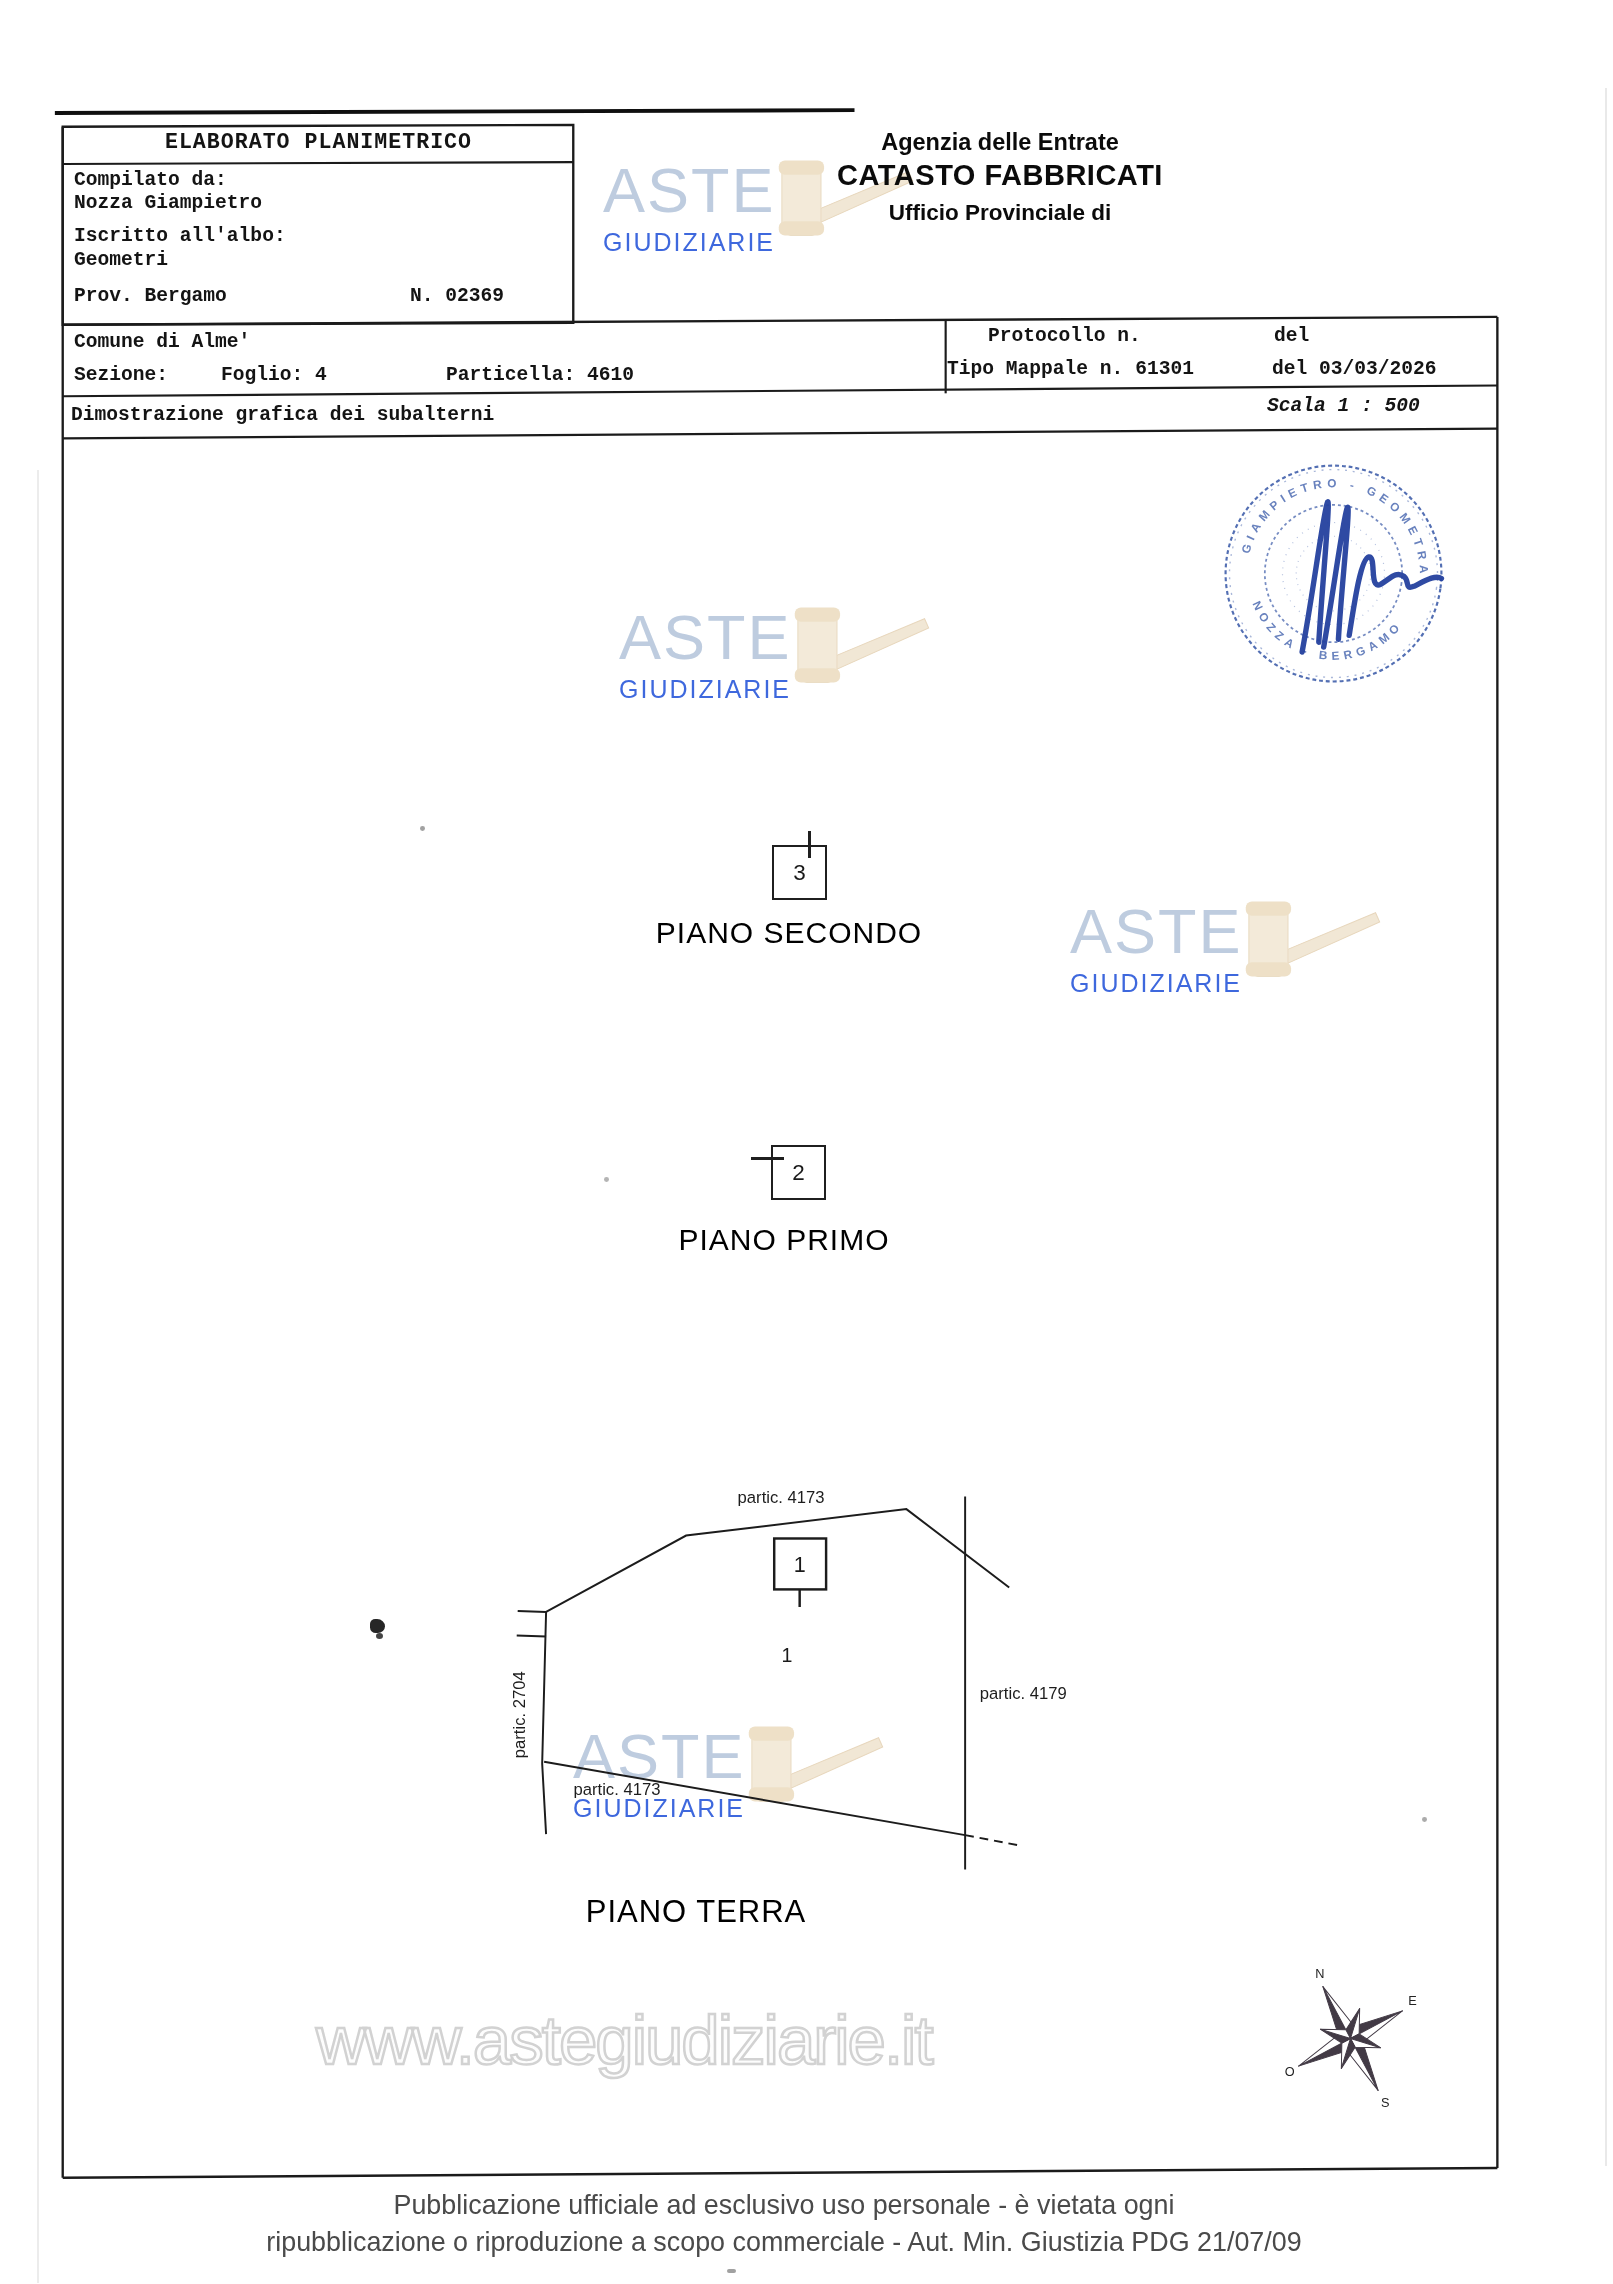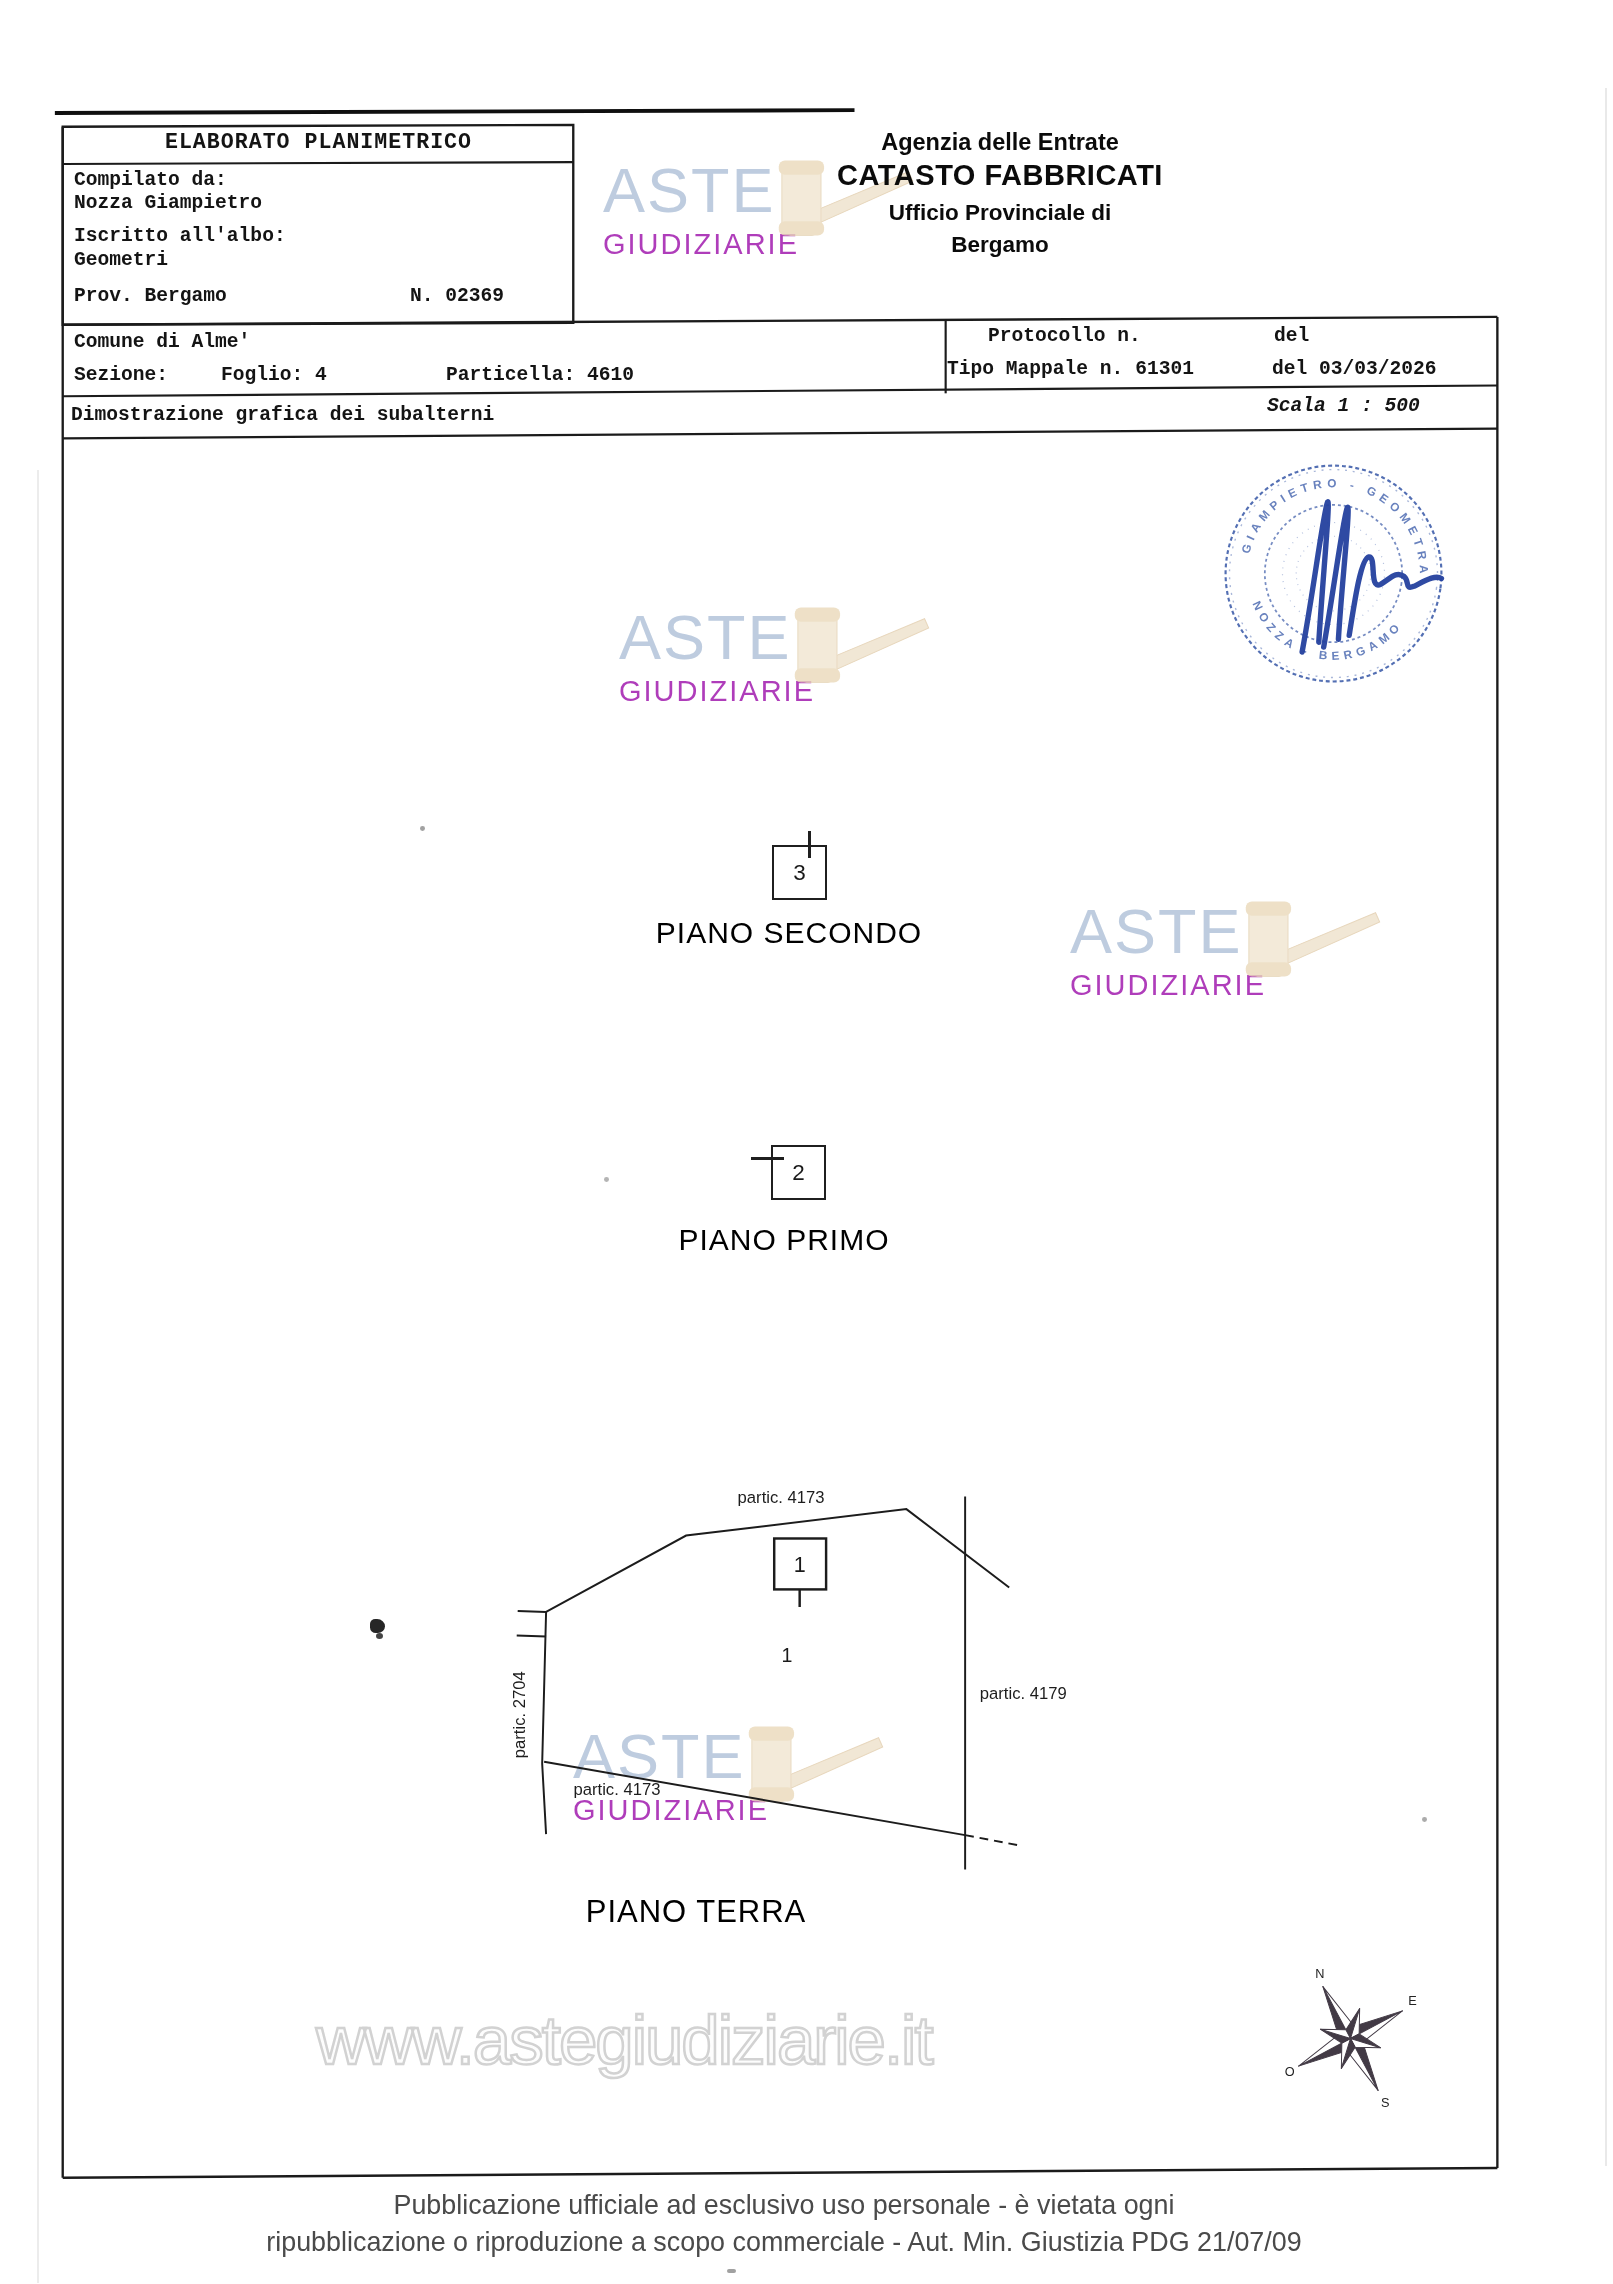--- a/index.html
+++ b/index.html
@@ -18,21 +18,21 @@
   
   .floor-label{font-size:30px;color:#000000;letter-spacing:1px;white-space:nowrap;text-align:center;}
   .unit-box{position:absolute;border:2.5px solid #1f1f1f;width:51px;height:51px;
             display:flex;align-items:center;justify-content:center;background:transparent;}
   .unit-box span{font-size:22.5px;color:#1a1a1a;font-family:"Liberation Sans",sans-serif;}
   .tickv{position:absolute;width:2.5px;background:#1f1f1f;}
   .tickh{position:absolute;height:2.5px;background:#1f1f1f;}
   
   .wm{position:absolute;width:333px;opacity:.85;pointer-events:none;}
   .wm-aste{font-size:63px;line-height:1;color:#b3c4da;letter-spacing:2px;font-weight:400;}
-  .wm-giud{font-size:29px;line-height:1;color:#a21caf;letter-spacing:2px;margin-top:7.8px;font-weight:400;}
+  .wm-giud{font-size:25px;line-height:1;color:#1d4ed8;letter-spacing:2px;margin-top:7.8px;font-weight:400;}
   .wm-gavel{position:absolute;left:157px;top:-11.8px;}
   .wm-url{font-size:69px;letter-spacing:-2px;font-weight:400;color:#fdfdfd;
           -webkit-text-stroke:2.5px #d2d2d2;text-shadow:0 0 1px #e0e0e0;white-space:nowrap;}
   
   .footer-line{font-size:28px;color:#4a4a4a;text-align:center;white-space:nowrap;
                font-family:"Liberation Sans",sans-serif;transform:scaleX(.96);transform-origin:center;}
   .speck{position:absolute;background:#444;border-radius:50%;}
   .scan-edge{position:absolute;width:2px;background:#ececec;}
 </style>
 </head>
@@ -72,21 +72,20 @@
       <rect x="17" y="13" width="44" height="14" rx="6" fill="#e6d2ad"></rect>
       <rect x="17" y="72" width="44" height="14" rx="6" fill="#e6d2ad"></rect>
     </svg>
     <div class="wm-giud">GIUDIZIARIE</div>
   </div>
 
   <div class="abs agency" style="left:647px;top:129px;width:706px;">
     <div class="ag1">Agenzia delle Entrate</div>
     <div class="ag2" style="margin-top:2.9px;">CATASTO FABBRICATI</div>
     <div class="ag3" style="margin-top:7.8px;">Ufficio Provinciale di</div>
-    <div class="ag4" style="margin-top:5.9px;">Bergamo</div>
   </div>
 
   <div class="abs tw" style="left:74px;top:331px;">Comune di Alme'</div>
   <div class="abs tw" style="left:74px;top:364px;">Sezione:</div>
   <div class="abs tw" style="left:221px;top:364px;">Foglio: 4</div>
   <div class="abs tw" style="left:446px;top:364px;">Particella: 4610</div>
   <div class="abs tw" style="left:988px;top:325px;">Protocollo n.</div>
   <div class="abs tw" style="left:1274px;top:325px;">del</div>
   <div class="abs tw" style="left:947px;top:358px;">Tipo Mappale n. 61301</div>
   <div class="abs tw" style="left:1272px;top:358px;">del 03/03/2026</div>

